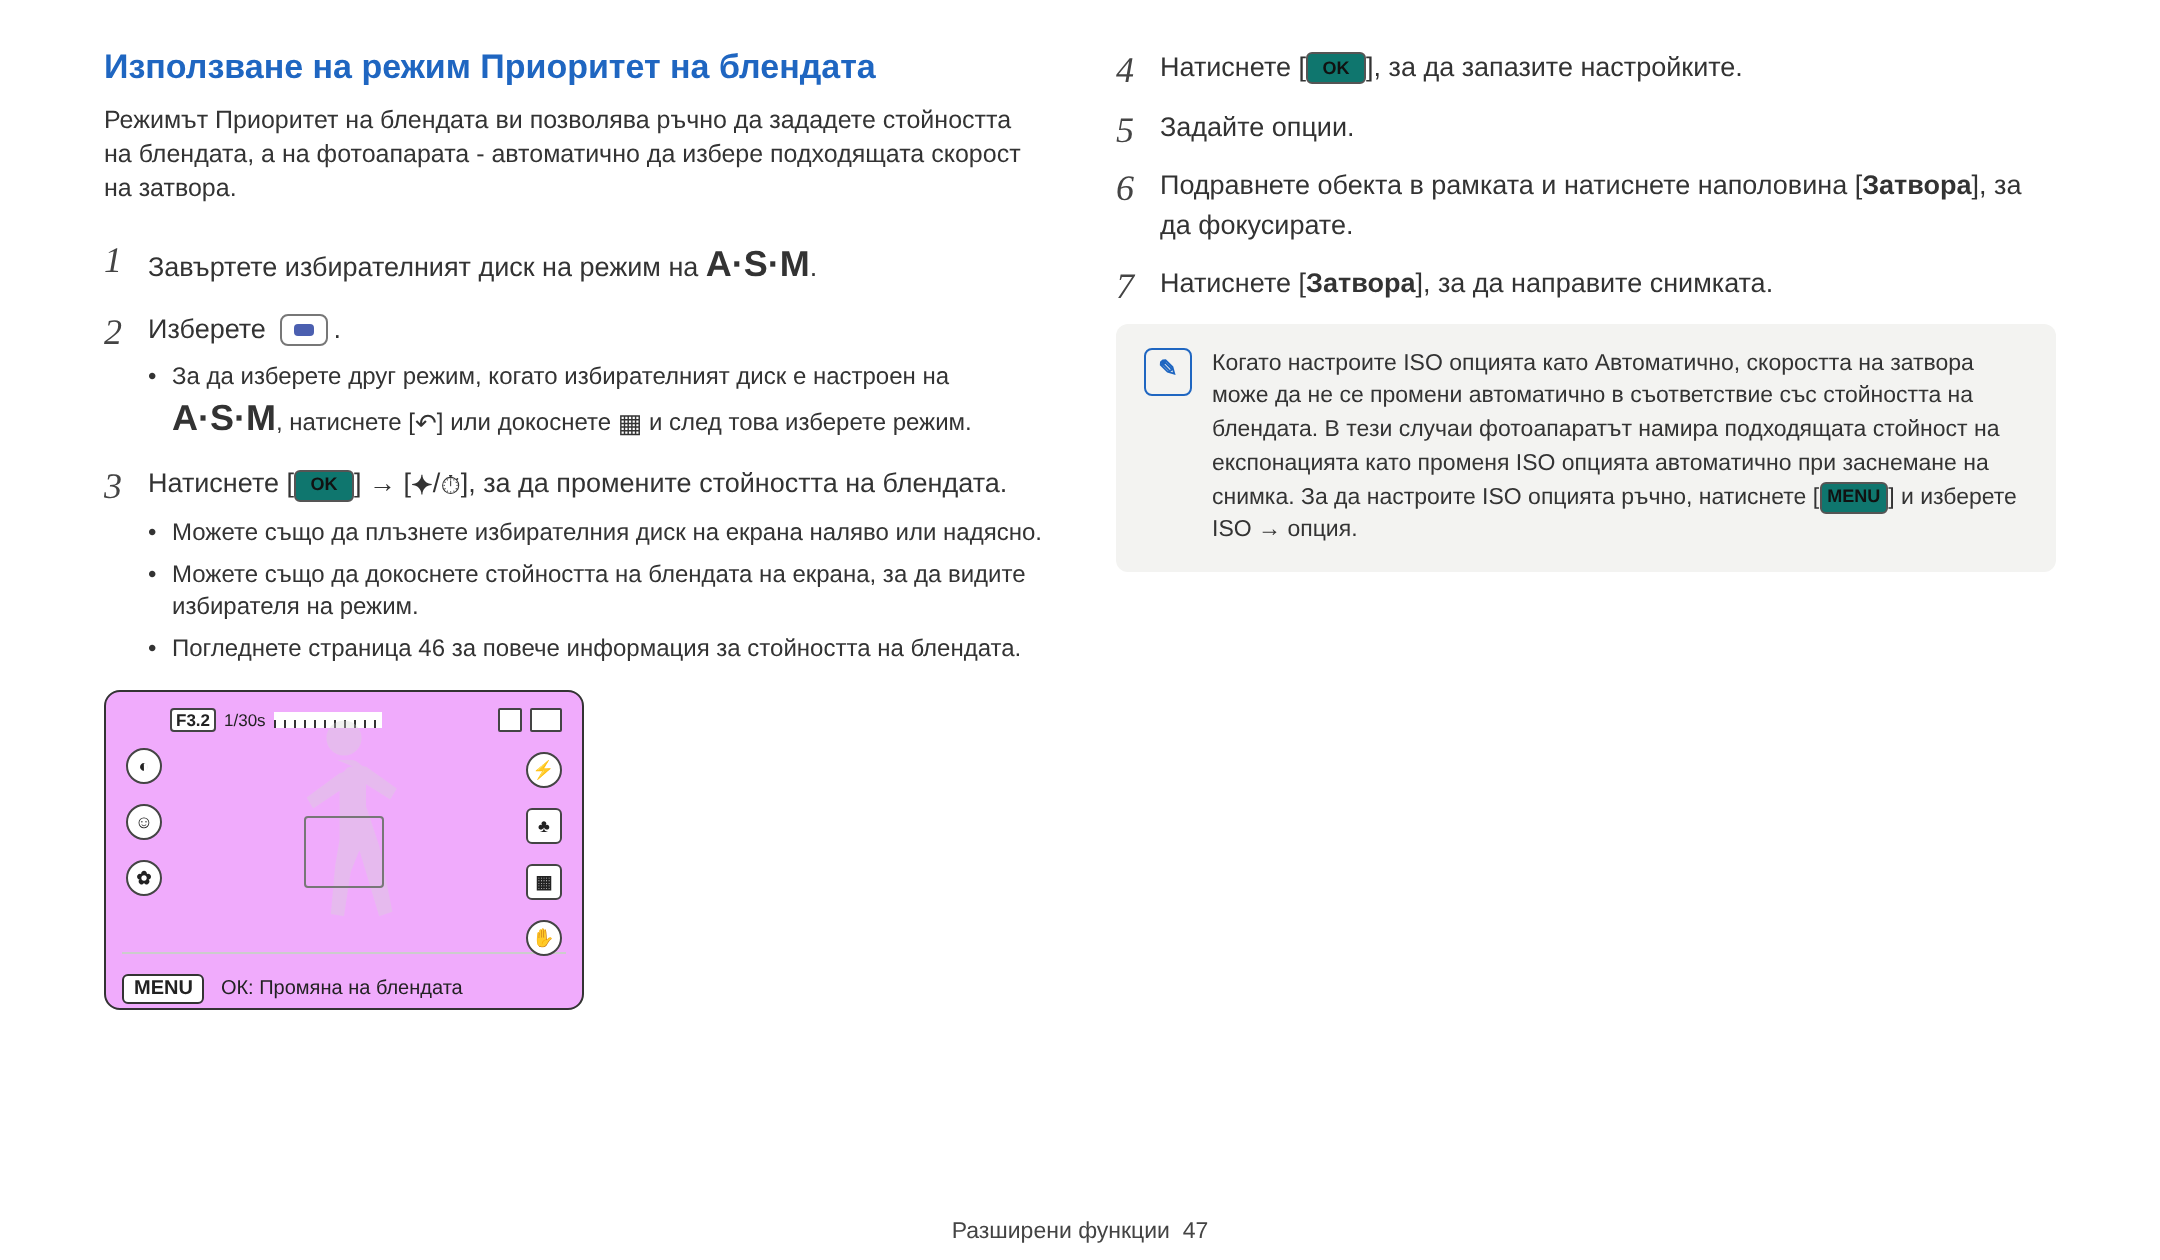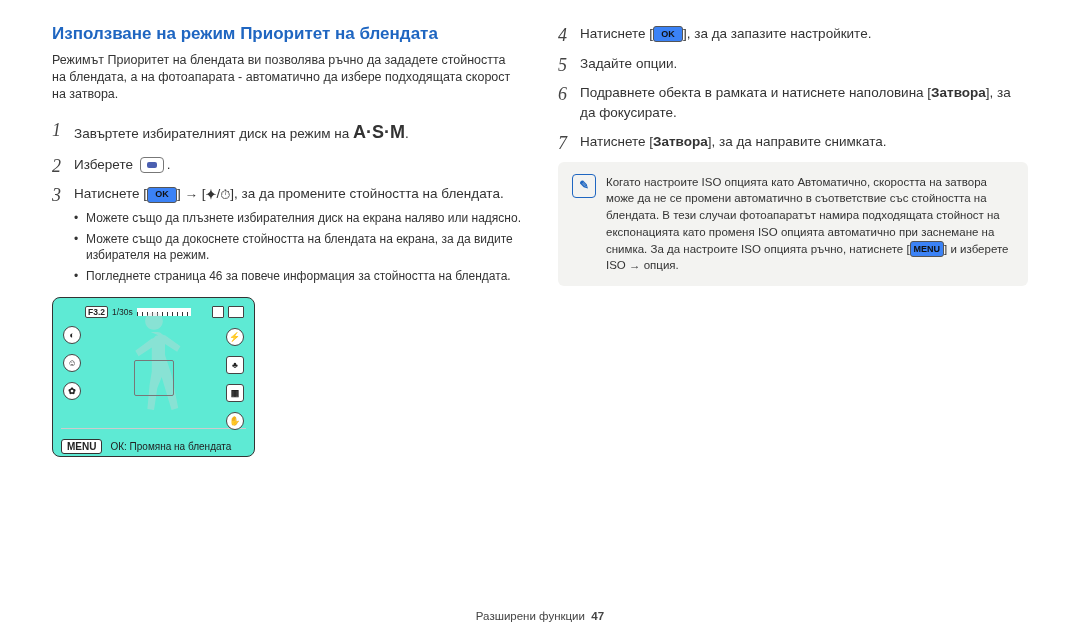--- a/index.html
+++ b/index.html
@@ -113,21 +113,21 @@
     display:block;
   }
   .picto {
     display: inline-flex;
     align-items: center;
     justify-content: center;
     min-width: 22px;
     height: 14px;
     border: 1px solid #555;
     border-radius: 3px;
-    background: #3b82f6;
+    background: #0f766e;
     font-size: 9px;
     font-weight: bold;
     padding: 0 3px;
     vertical-align: middle;
     color: #111;
     line-height: 1;
   }
   .picto.txt { font-family: Arial, sans-serif; }
   .plain-icon {
     display:inline-block;
@@ -135,26 +135,26 @@
     font-size:13px;
     line-height:1;
   }
   .heavy { font-weight: bold; }
 
   
   .lcd-wrap {
     margin-top: 12px;
     border: 1.5px solid #333;
     border-radius: 8px;
-    width: 203px;
+    width: 240px;
     height: 160px;
     box-sizing: border-box;
     padding: 6px 8px 4px 8px;
     position: relative;
-    background: #5eead4;
+    background: #f0abfc;
   }
   .lcd {
     position: relative;
     width: 100%;
     height: 124px;
     border-bottom: 1px solid #ccc;
   }
   .lcd .silhouette {
     position:absolute;
     left:50%;
@@ -272,20 +272,26 @@
 
       <ol class="steps">
         <li>
           <span>Завъртете избирателният диск на режим на </span>
           <span class="dial-icon">A·S·M</span><span>.</span>
         </li>
 
         <li>
           <span>Изберете </span>
           <span class="small-bubble"></span>.
+          <ul class="sub">
+            <li>
+              <span>За да изберете друг режим, когато избирателният диск е настроен на </span>
+              <span class="dial-icon">A·S·M</span><span>, натиснете [</span><span class="plain-icon">↶</span><span>] или докоснете </span><span class="plain-icon">▦</span><span> и след това изберете режим.</span>
+            </li>
+          </ul>
         </li>
 
         <li>
           <span>Натиснете [</span><span class="picto txt">OK</span><span>] → [</span><span class="plain-icon heavy">✦</span><span>/</span><span class="plain-icon">⏱</span><span>], за да промените стойността на блендата.</span>
           <ul class="sub">
             <li>Можете също да плъзнете избирателния диск на екрана наляво или надясно.</li>
             <li>Можете също да докоснете стойността на блендата на екрана, за да видите избирателя на режим.</li>
             <li>Погледнете страница 46 за повече информация за стойността на блендата.</li>
           </ul>
         </li>
@@ -343,15 +349,15 @@
       <div class="note">
         <div class="badge">✎</div>
         <div>
           <span>Когато настроите ISO опцията като </span><strong>Автоматично</strong><span>, скоростта на затвора може да не се промени автоматично в съответствие със стойността на блендата. В тези случаи фотоапаратът намира подходящата стойност на експонацията като променя ISO опцията автоматично при заснемане на снимка. За да настроите ISO опцията ръчно, натиснете [</span><span class="picto txt">MENU</span><span>] и изберете </span><strong>ISO</strong><span> → опция.</span>
         </div>
       </div>
     </div>
   </div>
 
   <div class="footer">
-    <span>Разширени функции</span>&nbsp;&nbsp;<span style="font-weight:bold">47</span>
+    <span>Разширени функции</span>&nbsp;&nbsp;<span style="font-weight:normal">47</span>
   </div>
 </div>
 
 </body></html>

